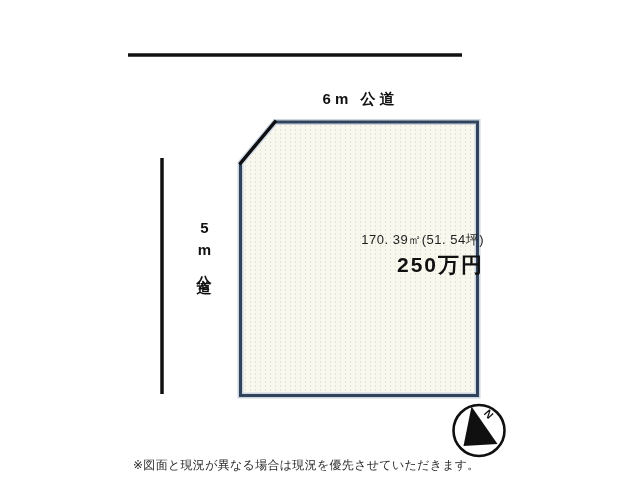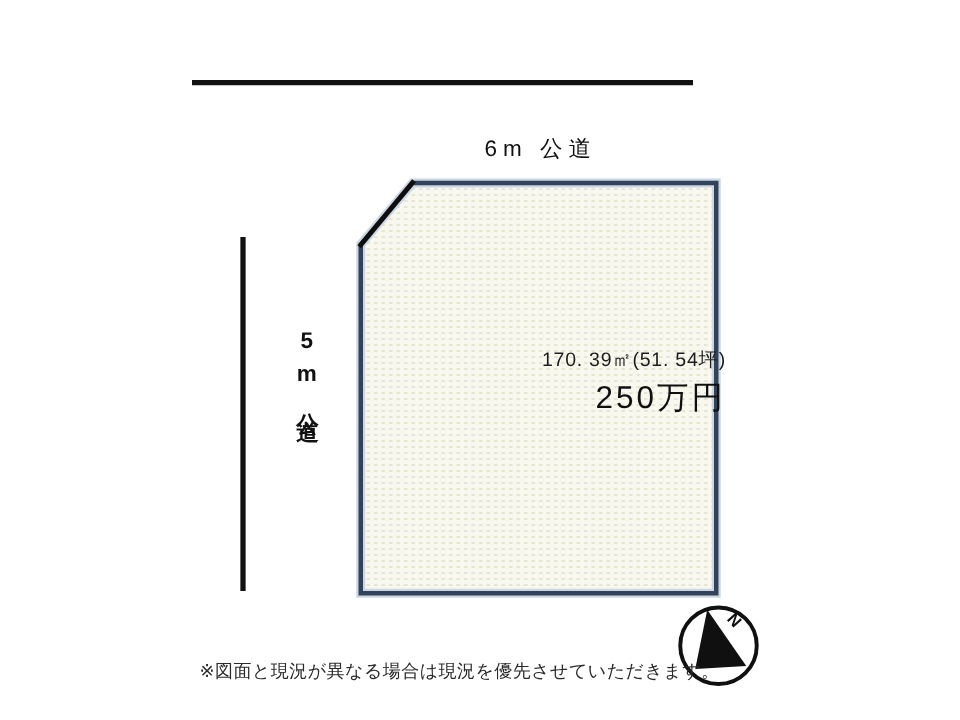--- a/index.html
+++ b/index.html
@@ -18,31 +18,31 @@
     background-image: radial-gradient(#e5e5d5 1px, transparent 1.2px);
     background-size: 5px 4px;
     clip-path: polygon(37px 0px, 100% 0px, 100% 100%, 0px 100%, 0px 43px);
   }
 
   svg.layer { position: absolute; left: 0; top: 0; }
 
   .label { position: absolute; white-space: nowrap; }
   .top-road {
     left: 296px; top: 90px; width: 129px; text-align: center;
-    font-size: 15px; font-weight: normal; letter-spacing: 4px; color: #111;
+    font-size: 15px; font-weight: bold; letter-spacing: 4px; color: #111;
   }
   .left-road {
     left: 194px; top: 219px;
     writing-mode: vertical-rl; text-orientation: upright;
     font-size: 15px; font-weight: bold; letter-spacing: 5px; color: #111;
   }
   .plot-info { position: absolute; left: 244px; top: 231px; width: 240px; text-align: right; }
   .area-text { font-size: 13px; letter-spacing: 0.5px; color: #1d1d1d; }
-  .price-text { margin-top: 2px; font-size: 21px; font-weight: normal; letter-spacing: 2px; color: #101010; }
-  .note { left: 133px; top: 439px; font-size: 12px; letter-spacing: 0.3px; color: #2a2a2a; }
+  .price-text { margin-top: 2px; font-size: 21px; font-weight: bold; letter-spacing: 2px; color: #101010; }
+  .note { left: 133px; top: 457px; font-size: 12px; letter-spacing: 0.3px; color: #2a2a2a; }
 </style>
 </head>
 <body>
 
 <div class="stage">
 
   <div class="plot-fill"></div>
 
   <svg class="layer" width="640" height="480" viewBox="0 0 640 480">
 

